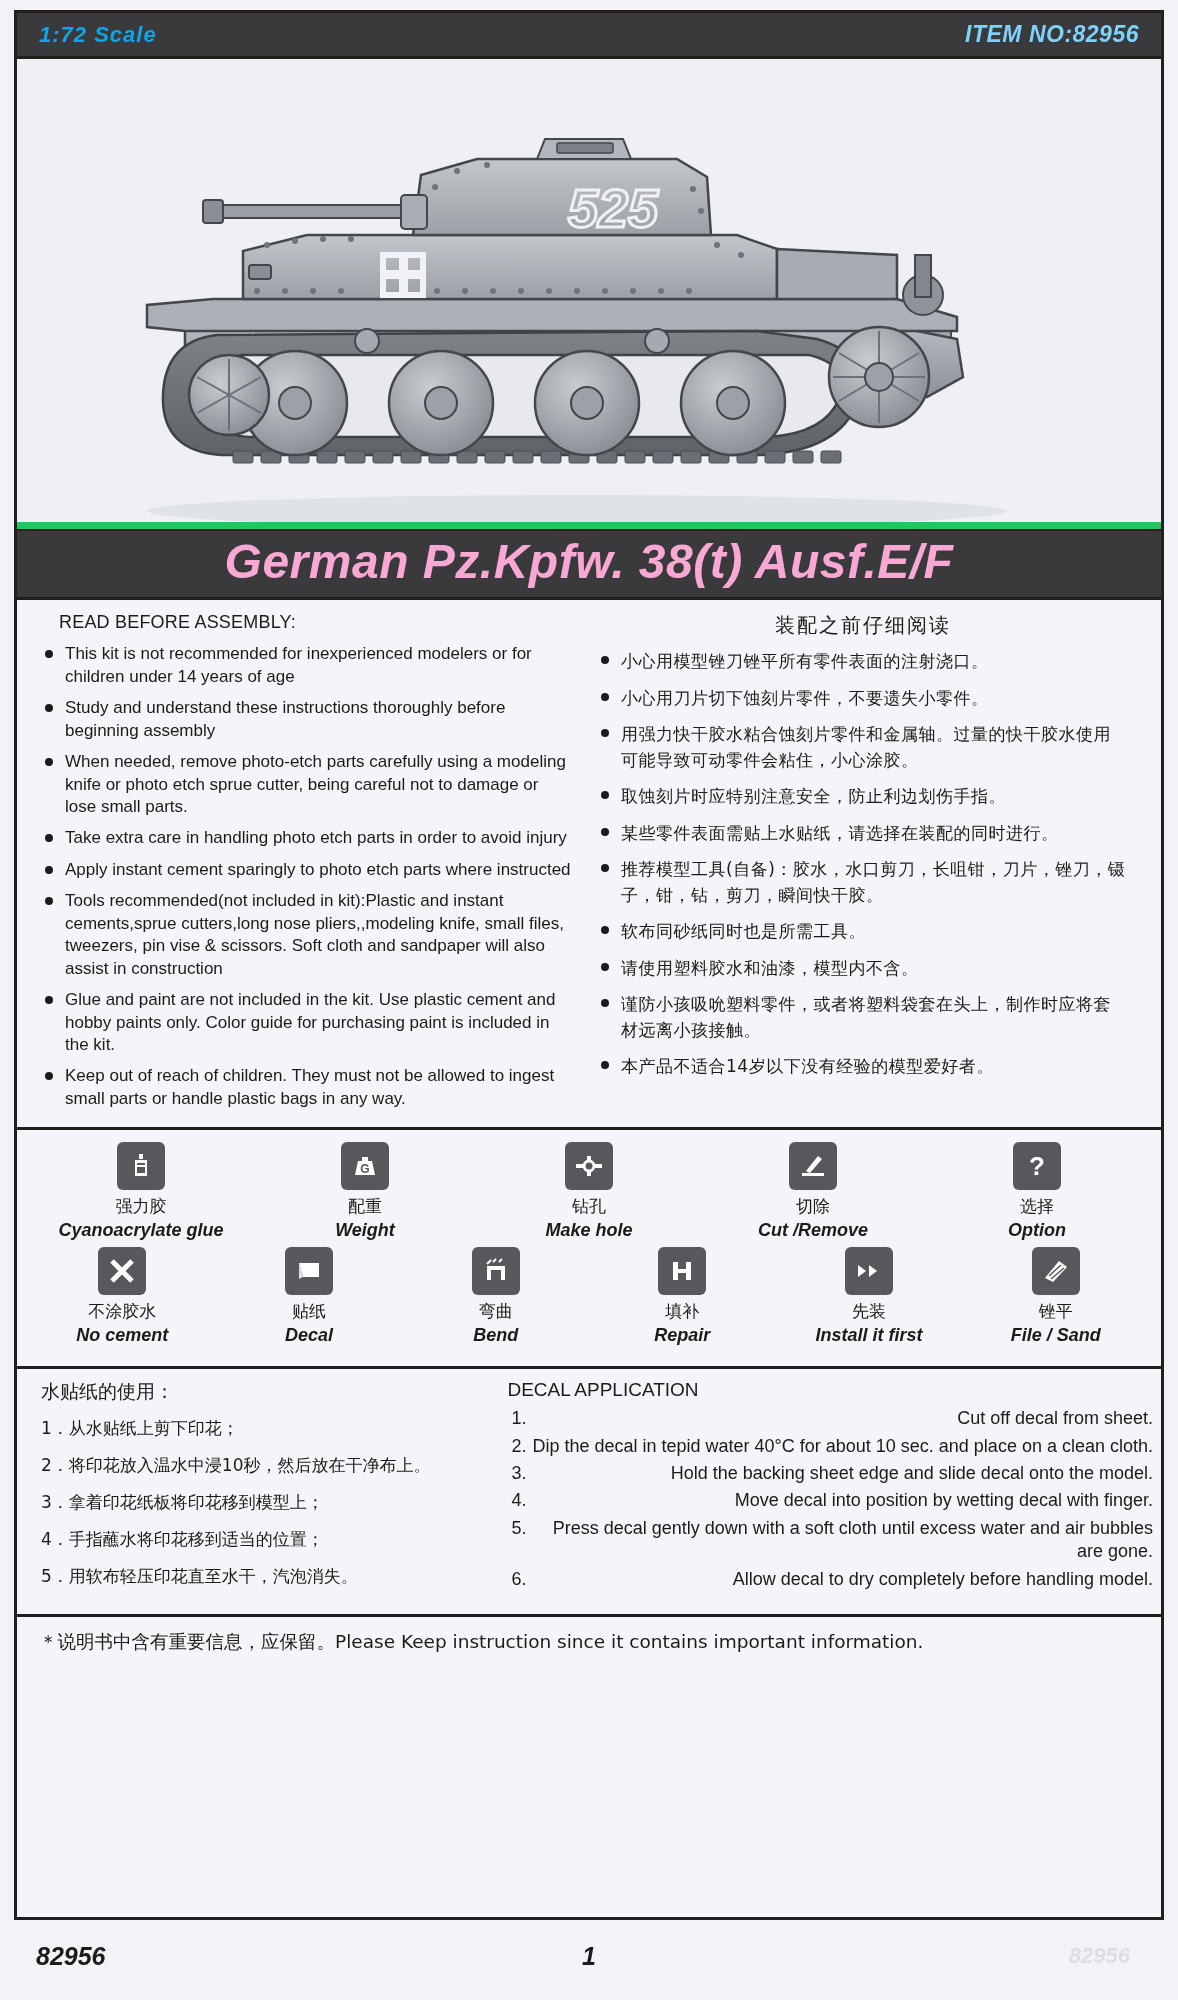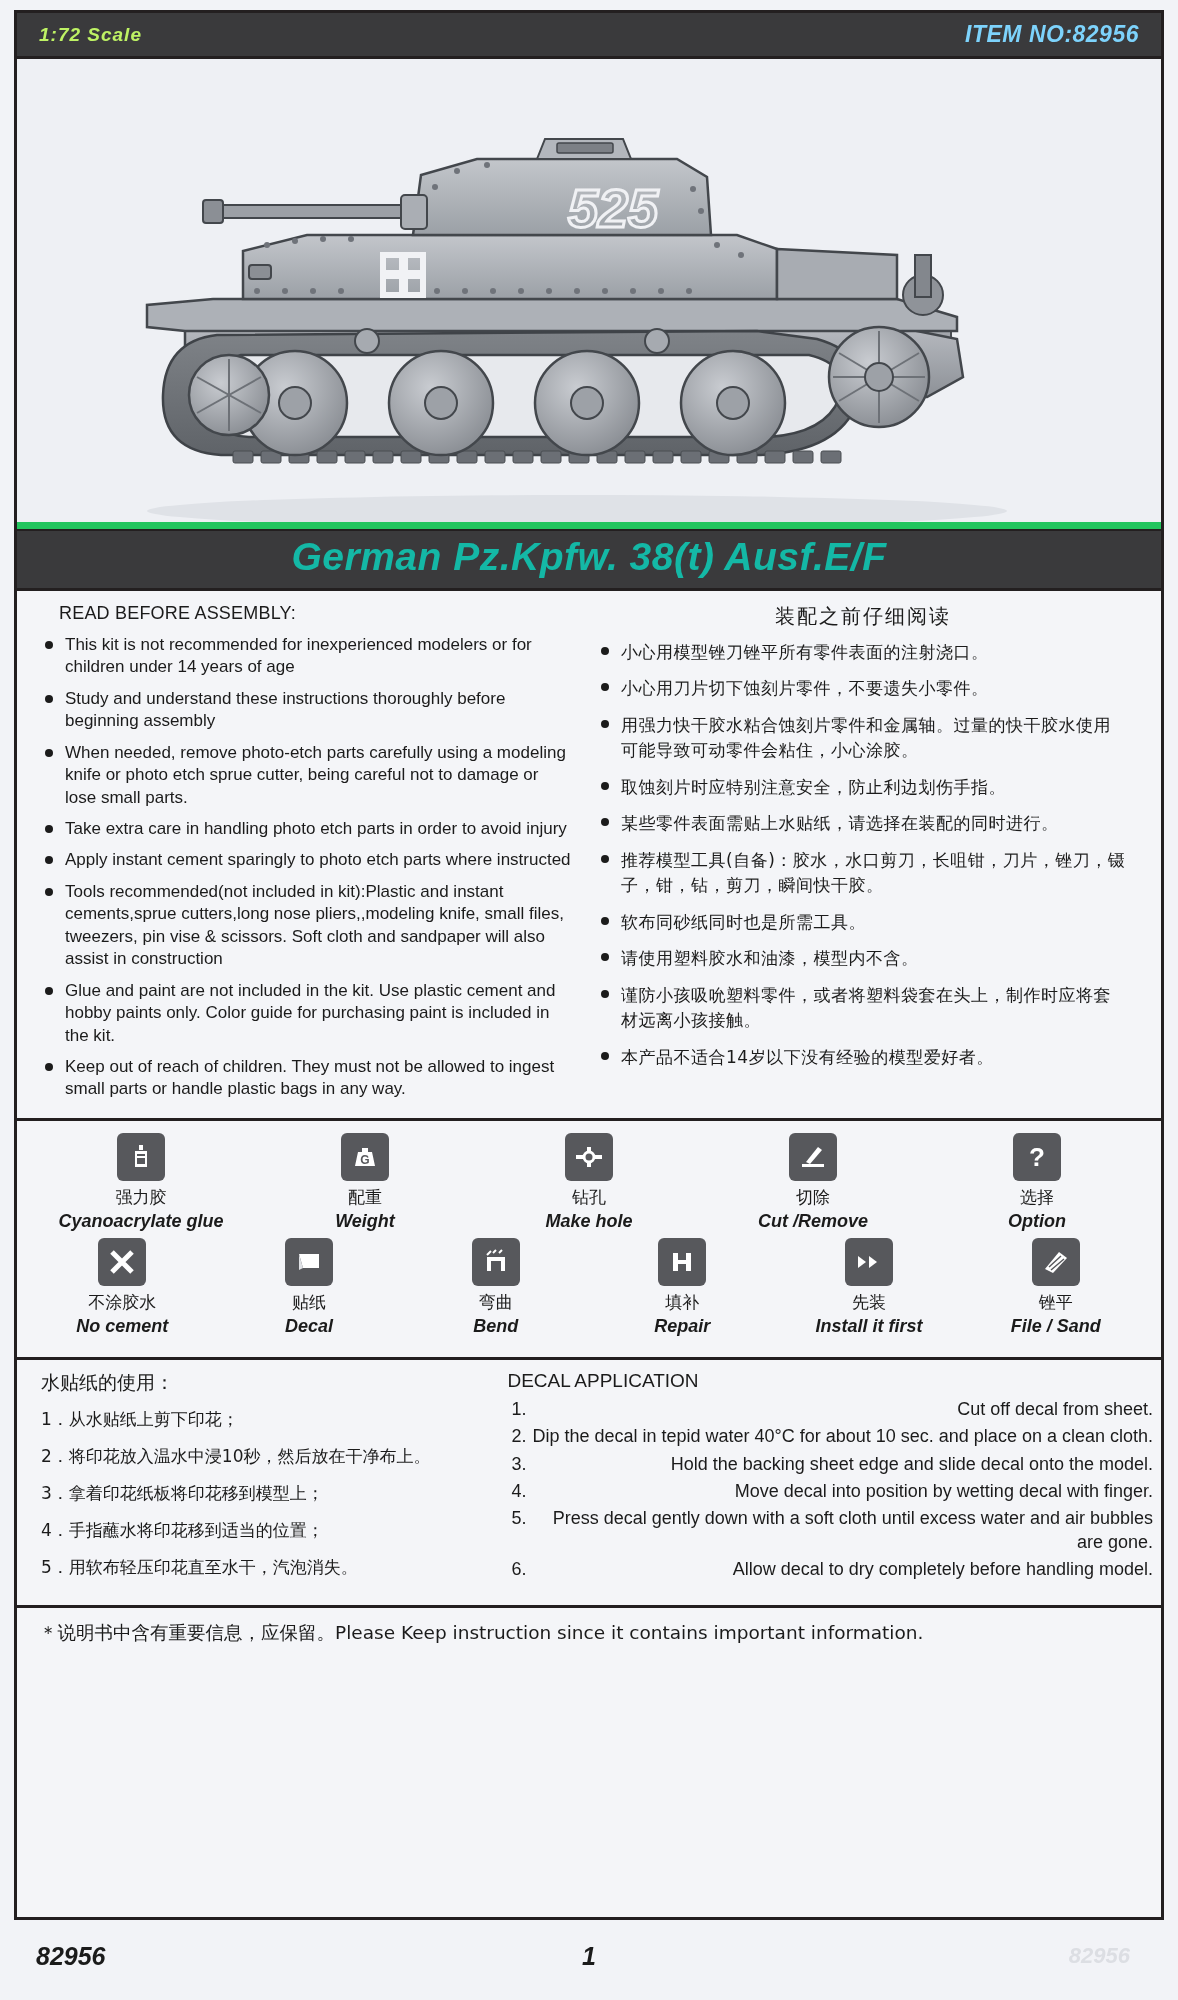--- a/index.html
+++ b/index.html
@@ -32,23 +32,23 @@
   .topbar {
     height: 46px;
     background: #3a3a3c;
     display: flex;
     align-items: center;
     justify-content: space-between;
     padding: 0 22px;
     border-bottom: 3px solid #231f20;
   }
   .topbar .scale {
-    color: #bef264;
-    font-weight: bold;
-    font-size: 19px;
+    color: #0ea5e9;
+    font-weight: bold;
+    font-size: 22px;
     font-style: italic;
     letter-spacing: 1px;
   }
   .topbar .item-no {
     color: #7dd3fc;
     font-weight: bold;
     font-size: 23px;
     font-style: italic;
     letter-spacing: 0.5px;
   }
@@ -65,23 +65,23 @@
 
   
   .titleband {
     background: #3a3a3c;
     padding: 6px 0 10px 0;
     text-align: center;
     border-top: 2px solid #231f20;
     border-bottom: 3px solid #231f20;
   }
   .titleband .main {
-    color: #14b8a6;
-    font-weight: bold;
-    font-size: 39px;
+    color: #f9a8d4;
+    font-weight: bold;
+    font-size: 48px;
     font-style: italic;
     letter-spacing: 0.5px;
     line-height: 1.05;
   }
   .titleband .subs {
     display: flex;
     justify-content: space-between;
     padding: 4px 40px 0 40px;
   }
   .titleband .subs div {

